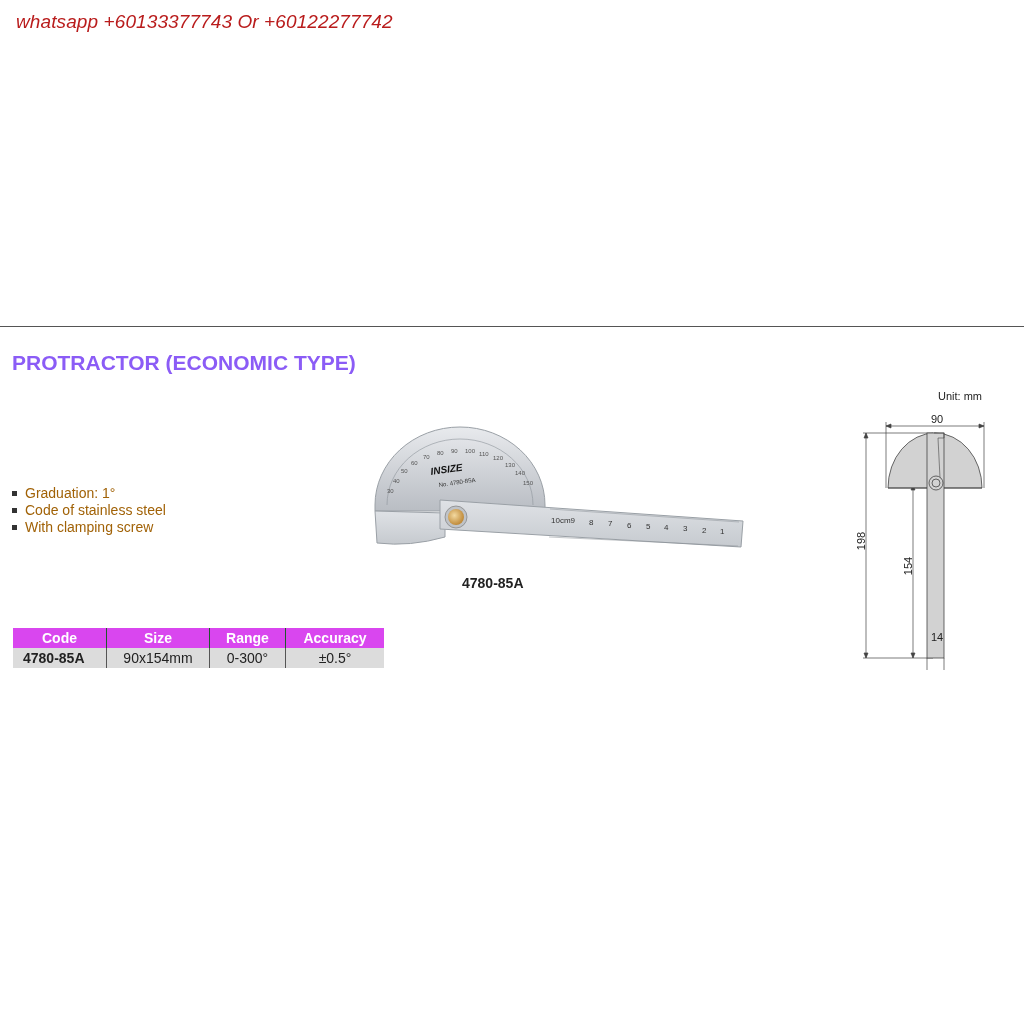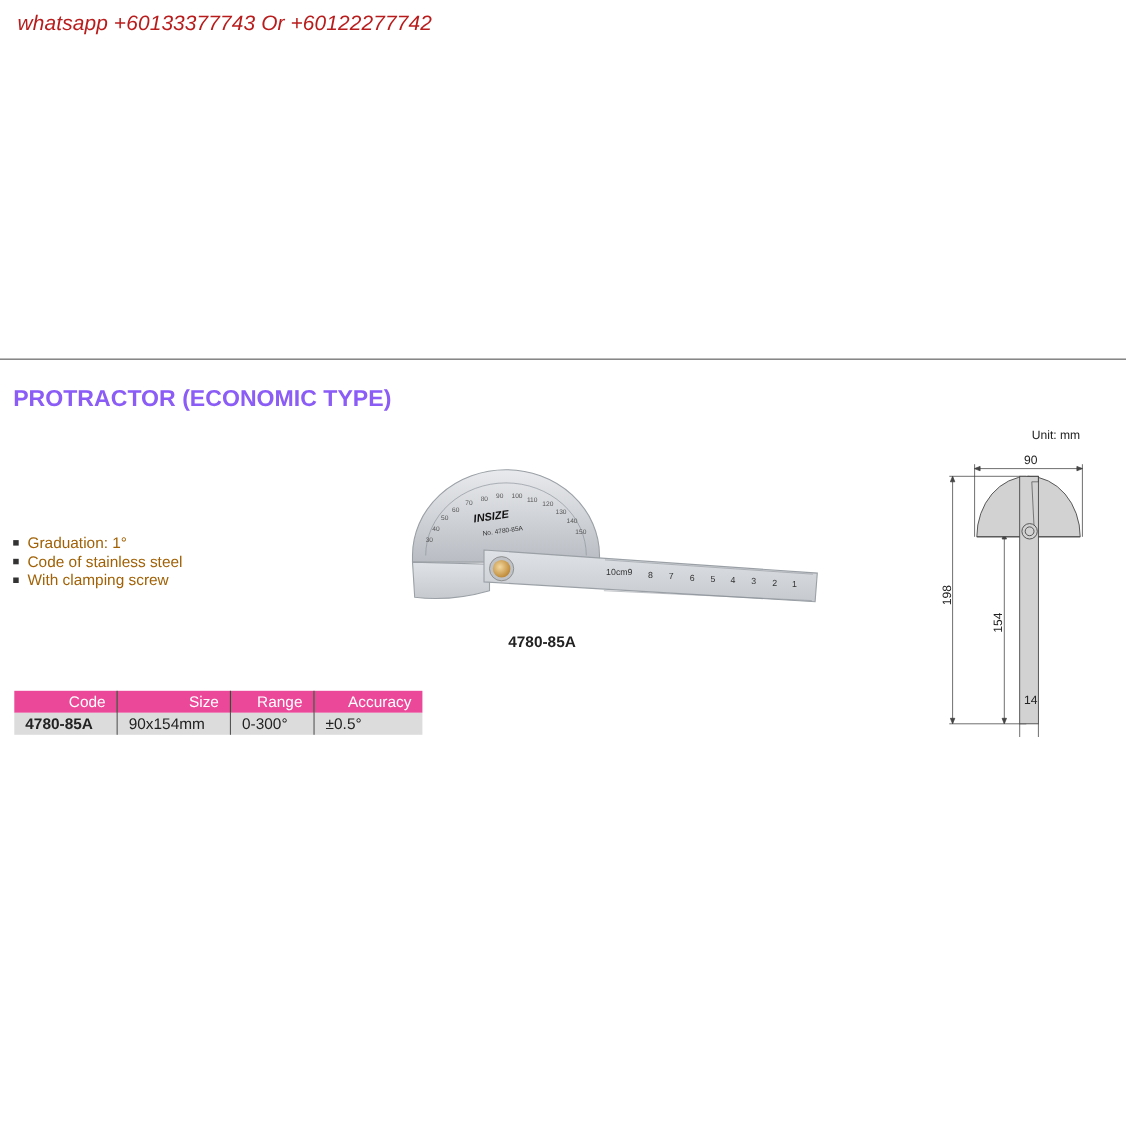--- a/index.html
+++ b/index.html
@@ -6,22 +6,22 @@
     body { width: 1024px; height: 1024px; position: relative; overflow: hidden; font-family: "Liberation Sans", sans-serif; color: #222; }
     .watermark { position: absolute; left: 16px; top: 11px; font-size: 19px; font-style: italic; font-weight: normal; color: #b91c1c; letter-spacing: 0.1px; }
     .divider { position: absolute; left: 0; top: 326px; width: 1024px; height: 1px; background: #555; }
     .title { position: absolute; left: 12px; top: 351px; font-size: 21px; font-weight: bold; color: #8b5cf6; }
     .features { position: absolute; left: 12px; top: 485px; list-style: none; margin: 0; padding: 0; font-size: 14px; color: #a16207; }
     .features li { height: 17px; line-height: 17px; display: flex; align-items: center; }
     .features .bullet { display: inline-block; width: 5px; height: 5px; background: #333; margin-right: 8px; }
     .photo { position: absolute; left: 365px; top: 425px; width: 385px; height: 135px; }
     .caption { position: absolute; left: 462px; top: 575px; font-size: 14px; font-weight: bold; color: #222; }
     table.spec { position: absolute; left: 13px; top: 628px; border-collapse: collapse; font-size: 14px; }
-    table.spec th { background: #ec4899; color: #fff; font-weight: normal; text-align: right; height: 20px; padding: 0 10px; border-right: 1px solid #1f5a2c; }
-    table.spec td { background: #dcdcdc; height: 20px; padding: 0 10px; border-right: 1px solid #555; color: #222; }
+    table.spec th { background: #d946ef; color: #fff; font-weight: bold; text-align: center; height: 20px; padding: 0 10px; border-right: 1px solid #1f5a2c; }
+    table.spec td { background: #dcdcdc; height: 20px; padding: 0 10px; border-right: 1px solid #555; text-align: center; color: #222; }
     table.spec td.code { font-weight: bold; text-align: left; }
     table.spec th:last-child, table.spec td:last-child { border-right: none; }
     .unit { position: absolute; left: 938px; top: 390px; font-size: 11px; color: #222; }
     .drawing { position: absolute; left: 855px; top: 408px; width: 140px; height: 265px; }
     .dimlabel { position: absolute; font-size: 11px; color: #222; }
   </style>
 </head>
 <body>
 
 <div class="watermark">whatsapp +60133377743 Or +60122277742</div>

